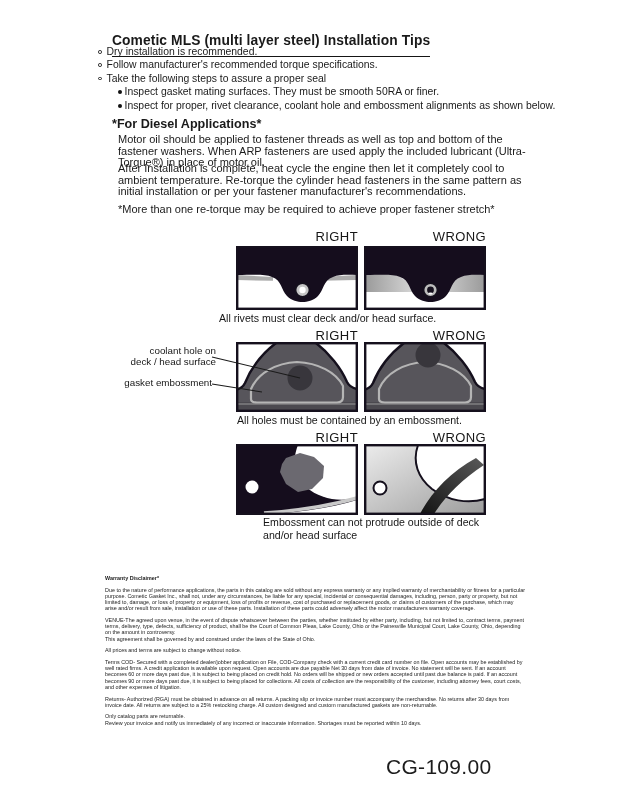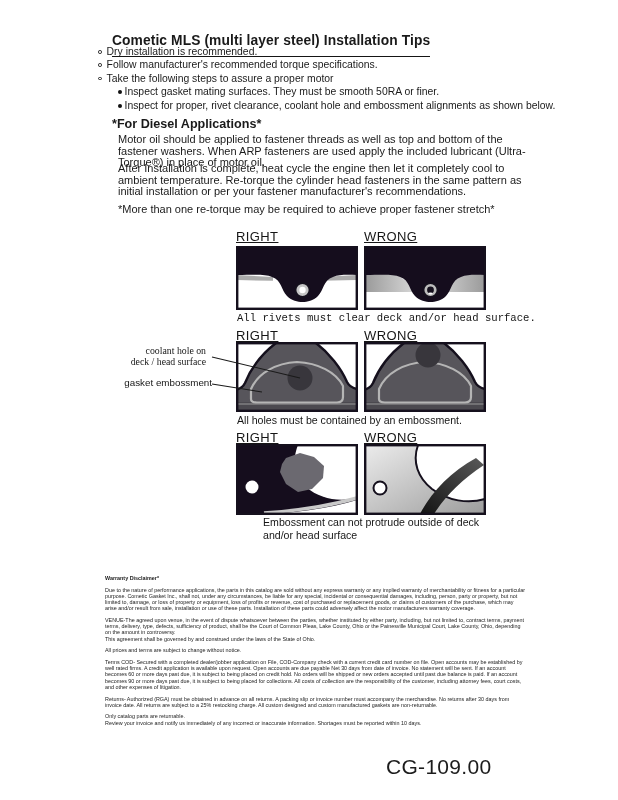--- a/index.html
+++ b/index.html
@@ -22,21 +22,21 @@
         border-radius:50%; margin-right:5px; vertical-align:1.5px; }
   .m2 { display:inline-block; width:4px; height:4px; background:#111;
         border-radius:50%; margin-right:2.5px; vertical-align:1px; }
 
   .diesel-h { left:112px; top:117px; font-size:12.6px; font-weight:bold; }
   .para { left:118px; width:416px; font-size:11px; line-height:11.7px; }
   .p1 { top:134px; }
   .p2 { top:163px; }
   .note { top:204px; }
 
-  .rw-label { width:122px; text-align:left; font-size:13px; letter-spacing:0.4px; color:#161616;text-decoration:underline; }
+  .rw-label { width:122px; text-align:right; font-size:13px; letter-spacing:0.4px; color:#161616; }
   .caption { font-size:10.6px; line-height:12.6px; color:#161616; }
 
   .dbox { border:none; }
   .dbox svg { display:block; }
 
   .ann { width:114px; text-align:right; font-size:9.8px; line-height:10.8px; color:#161616; }
 
   .legal { left:105px; top:575px; width:421px; font-size:5.4px; line-height:6.2px; color:#232323; }
   .legal .legal-h { font-weight:bold; margin-bottom:5.5px; }
   .legal p { margin:0 0 5.5px 0; }
@@ -47,21 +47,21 @@
 </head>
 <body>
 
 <div class="page">
 
   <div class="abs title">Cometic MLS (multi layer steel) Installation Tips</div>
 
   <div class="abs bullets">
     <div class="b"><span class="m1"></span><span>Dry installation is recommended.</span></div>
     <div class="b"><span class="m1"></span><span>Follow manufacturer's recommended torque specifications.</span></div>
-    <div class="b"><span class="m1"></span><span>Take the following steps to assure a proper motor</span></div>
+    <div class="b"><span class="m1"></span><span>Take the following steps to assure a proper seal</span></div>
     <div class="b sub"><span class="m2"></span><span>Inspect gasket mating surfaces.  They must be smooth 50RA or finer.</span></div>
     <div class="b sub"><span class="m2"></span><span>Inspect for proper, rivet clearance, coolant hole and embossment alignments as shown below.</span></div>
   </div>
 
   <div class="abs diesel-h">*For Diesel Applications*</div>
   <div class="abs para p1">Motor oil should be applied to fastener threads as well as top and bottom of the fastener washers. When ARP fasteners are used apply the included lubricant (Ultra-Torque®) in place of motor oil.</div>
   <div class="abs para p2">After Installation is complete, heat cycle the engine then let it completely cool to ambient temperature. Re-torque the cylinder head fasteners in the same pattern as initial installation or per your fastener manufacturer's recommendations.</div>
   <div class="abs para note">*More than one re-torque may be required to achieve proper fastener stretch*</div>
 
   <div class="abs rw-label" style="left:236px; top:229px;">RIGHT</div>
@@ -95,26 +95,26 @@
       <path d="M1,20 C14,21 30,26 42,35 C47,39.5 50,43.5 51.5,46 L1,46 Z" fill="url(#w1grad)"></path>
       <path d="M121,20 C107,21 91,26 79,35 C74,39.5 71,43.5 69.5,46 L121,46 Z" fill="url(#w1gradR)"></path>
       <path d="M1,1 H121 V29 C114,29 104,28 97,31 C87,34.5 88,44 82,50 C77,54.8 71.5,56 66.5,56 C61.5,56 56,54.8 51,50 C45,44 46,34.5 36,31 C29,28 19,29 1,29 Z" fill="#150d1d"></path>
       <circle cx="66.5" cy="44" r="7" fill="#bdbdbd" stroke="#15101d" stroke-width="1.8"></circle>
       <circle cx="66.5" cy="44" r="3.4" fill="#15101d"></circle>
       <ellipse cx="66.5" cy="47.5" rx="2.1" ry="0.9" fill="#ffffff"></ellipse>
       <rect x="1.2" y="1.2" width="119.6" height="61.6" fill="none" stroke="#15101d" stroke-width="2.4"></rect>
     </svg>
   </div>
 
-  <div class="abs caption" style="left:237px; top:312px;font-family:Liberation Mono, monospace;">All rivets must clear deck and/or head surface.</div>
+  <div class="abs caption" style="left:219px; top:312px;">All rivets must clear deck and/or head surface.</div>
 
   <div class="abs rw-label" style="left:236px; top:328px;">RIGHT</div>
   <div class="abs rw-label" style="left:364px; top:328px;">WRONG</div>
 
-  <div class="abs ann" style="left:92px; top:346px;font-family:Liberation Serif, serif;">
+  <div class="abs ann" style="left:102px; top:346px;">
     <div>coolant hole on</div>
     <div>deck / head surface</div>
   </div>
   <div class="abs ann" style="left:98px; top:378px;">gasket embossment</div>
 
   <div class="abs dbox" style="left:236px; top:342px;">
     <svg width="122" height="70" viewBox="0 0 122 70">
       <rect x="0" y="0" width="122" height="70" fill="#57555b"></rect>
       <path d="M1,1 H40 C27,11 15,26 9,41 C7,45 5,46.5 1,47.5 Z" fill="#ffffff"></path>
       <path d="M121,1 H80 C93,11 105,26 111,40 C113,44 116,46 121,47 Z" fill="#ffffff"></path>

